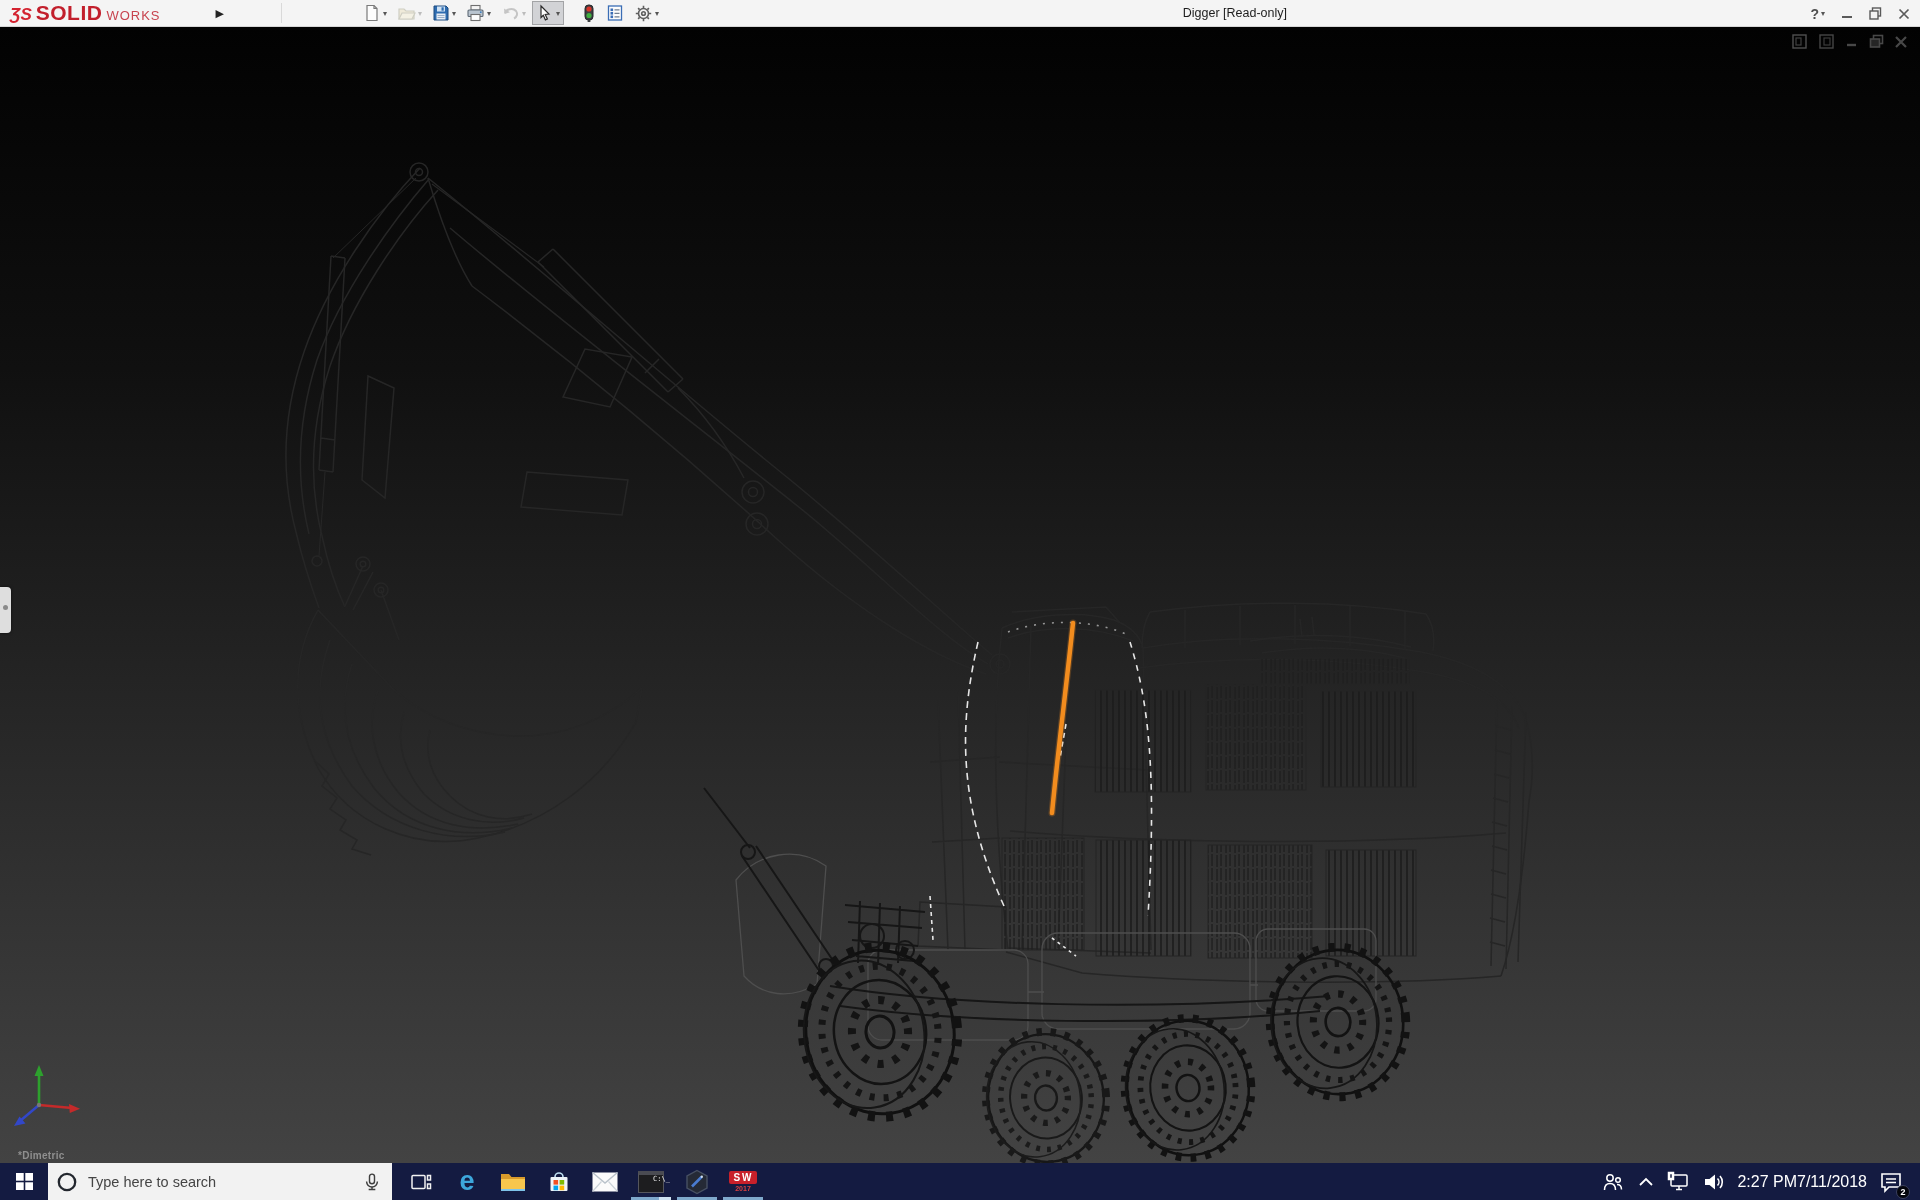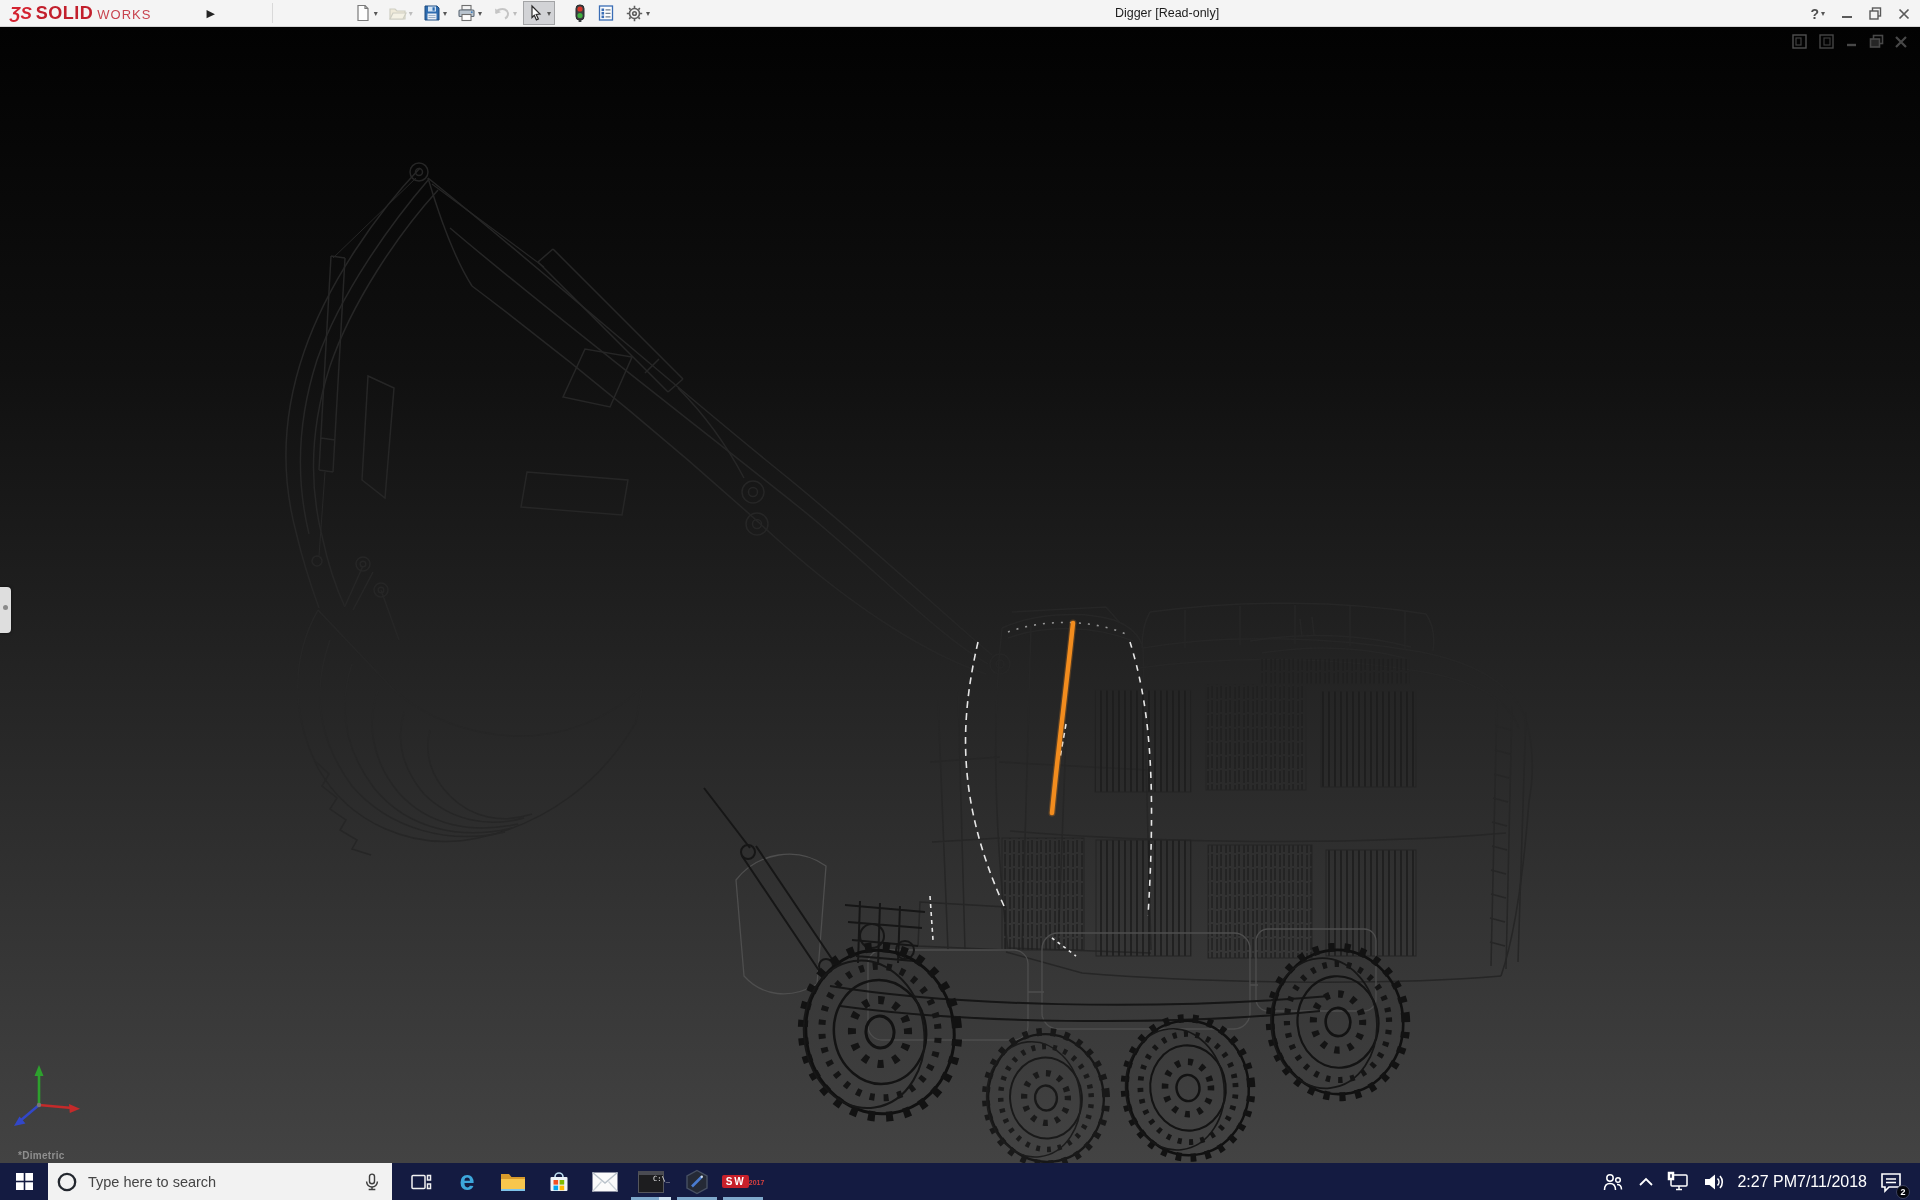--- a/index.html
+++ b/index.html
@@ -6,31 +6,31 @@
   html,body { width:1920px; height:1200px; overflow:hidden; background:#000;
               font-family:"Liberation Sans", sans-serif; }
   .screen { position:relative; width:1920px; height:1200px; }
 
   
   .titlebar { position:absolute; top:0; left:0; right:0; height:27px;
     background:#f4f4f4; border-bottom:1px solid #d6d6d6;
     display:flex; align-items:center;gap:43px; }
   .logo { display:flex; align-items:baseline; gap:4px; padding:0 6px 0 10px; }
   .logo-ds { font-style:italic; font-weight:bold; font-size:17px; color:#d42330; }
-  .logo-solid { font-weight:bold; font-size:18px; color:#c21f2c; letter-spacing:.5px; }
+  .logo-solid { font-weight:bold; font-size:21px; color:#c21f2c; letter-spacing:.5px; }
   .logo-works { font-weight:normal; font-size:13px; color:#c8434e; letter-spacing:1px; }
   .expand-btn { font-size:11px; color:#222; padding:2px 6px; cursor:default; }
   .tb-sep { width:1px; height:20px; background:#d9d9d9; margin:0 8px; }
   .qat { display:flex; align-items:center; gap:2px; margin-left:26px; }
   .tb-btn { height:24px; display:flex; align-items:center; padding:0 3px; border:1px solid transparent; }
   .tb-btn.dim { opacity:.35; }
   .tb-btn.active { background:#d2d3d6; border:1px solid #a3a4a6; }
   .caret { font-size:8px; color:#555; margin-left:2px; }
   .tb-gap { width:10px; }
-  .win-title { position:absolute; left:1047px; width:240px; text-align:center;
+  .win-title { position:absolute; left:1047px; width:240px; text-align:right;
     top:0; height:27px; line-height:27px; font-size:12.5px; color:#1c1c1c; }
   .win-ctrls { position:absolute; right:10px; top:0; height:27px;
     display:flex; align-items:center; gap:16px; }
   .wc { display:flex; align-items:center; color:#5a5a5a; }
   .help-q { font-size:14px; font-weight:bold; color:#4e4e4e; }
 
   
   .viewport { position:absolute; top:27px; left:0; right:0; bottom:37px;
     background:linear-gradient(180deg,#020202 0%, #101010 30%, #434343 100%); }
   .scene { position:absolute; inset:0; width:100%; height:100%; }
@@ -50,21 +50,21 @@
   .start-btn { width:48px; display:flex; align-items:center; justify-content:center; }
   .search-box { width:344px; background:#f2f2f2; display:flex; align-items:center;
     padding:0 10px 0 8px; gap:10px; }
   .search-text { flex:1; font-size:14.5px; color:#454545; }
   .tb-icons { display:flex; align-items:stretch; margin-left:6px; }
   .task-btn { position:relative; width:46px; display:flex; align-items:center; justify-content:center; }
   .task-btn.running::after { content:""; position:absolute; left:3px; right:3px; bottom:0;
     height:3px; background:#7fa9cc; }
   .task-btn.running-bright::after { background:linear-gradient(90deg,#7fa9cc 70%,#cfe2f2 70%); }
   .edge-e { font-size:27px; font-weight:bold; color:#3da7dc; line-height:1; }
-  .sw-icon { display:flex; flex-direction:row; align-items:center; line-height:1; }
+  .sw-icon { display:flex; flex-direction:column; align-items:center; line-height:1; }
   .sw-box { background:#c8202a; color:#fff; font-weight:bold; font-size:10px;
     letter-spacing:2px; padding:2px 3px 1px 4px; border-radius:2px; }
   .sw-year { font-size:7px; color:#d84040; font-weight:bold; margin-top:1px; }
   .cmd-icon { width:26px; height:22px; background:#1d1d1f; border:1px solid #55565c;
     border-top:4px solid #4a4b52; font-family:"DejaVu Sans Mono", monospace;
     font-size:7px; color:#e8e8e8; padding-left:14px; line-height:9px; }
   .tray { margin-left:auto; display:flex; align-items:center; gap:11px; padding-right:16px; }
   .tray-btn { position:relative; display:flex; align-items:center; justify-content:center; }
   .clock { text-align:center; color:#fff; font-size:16px; line-height:13.5px; }
   .ac-badge { position:absolute; right:-6px; bottom:-4px; width:14px; height:14px;

